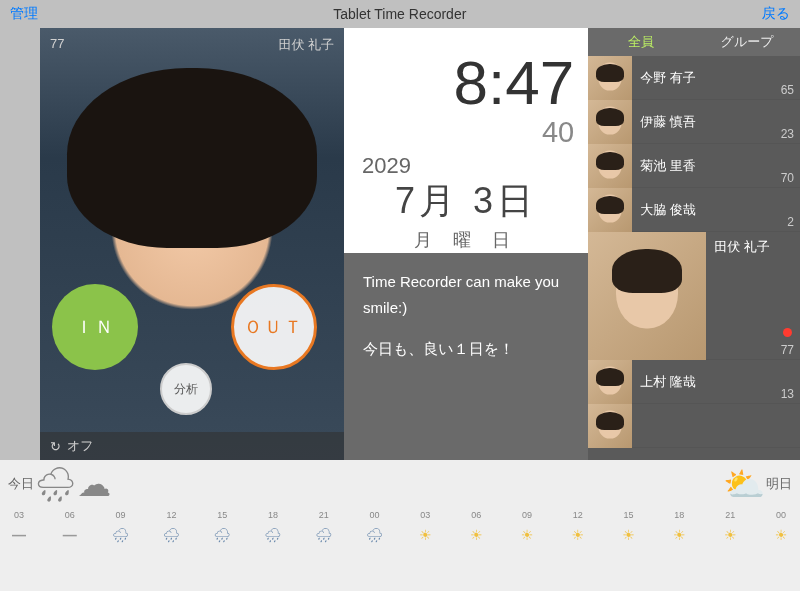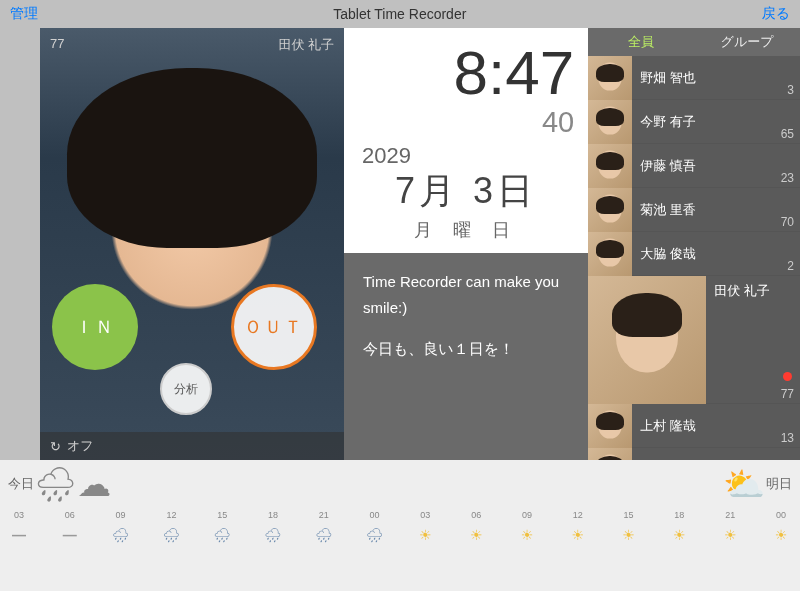--- a/index.html
+++ b/index.html
@@ -13,21 +13,21 @@
 .avatar-camera::before { content:""; position:absolute; left:50%; top:110px; transform:translateX(-50%); width:220px; height:260px; background: radial-gradient(circle at 50% 35%, #f2c9a7 0%, #e5b893 38%, rgba(229,184,147,0) 40%); border-radius: 50% 50% 45% 45%; }
 .avatar-camera::after { content:""; position:absolute; left:50%; top:40px; transform:translateX(-50%); width:250px; height:180px; background:#1a1410; border-radius:48% 48% 40% 40%; }
 .cam-top { position: absolute; top: 8px; left: 10px; right: 10px; display: flex; justify-content: space-between; color: #d0d0d0; font-size: 13px; z-index: 5; }
 .btn-circle { position: absolute; width: 86px; height: 86px; border-radius: 50%; display: flex; align-items: center; justify-content: center; font-size: 18px; letter-spacing: 2px; z-index: 5; }
 .btn-in { left: 12px; bottom: 90px; background: #8bc34a; color: #fff; }
 .btn-out { right: 27px; bottom: 90px; background: rgba(255,255,255,0.9); color: #e87822; border: 3px solid #e87822; }
 .btn-analyze { position: absolute; left: 120px; bottom: 45px; width: 52px; height: 52px; border-radius: 50%; background: rgba(255,255,255,0.9); border: 2px solid #ccc; display: flex; align-items: center; justify-content: center; font-size: 12px; color: #555; z-index: 5; }
 .cam-bottom { position: absolute; bottom: 0; left: 0; right: 0; height: 28px; background: rgba(50,50,50,0.6); color: #ccc; font-size: 13px; padding: 4px 10px; display: flex; align-items: center; z-index: 5; }
 .cam-bottom .timer-icon { margin-right: 6px; }
 .center-col { width: 257px; display: flex; flex-direction: column; }
-.clock-panel { background: #fff; padding: 10px 14px; height: 225px; text-align: right; }
+.clock-panel { background: #fff; padding: 20px 14px; height: 225px; text-align: right; }
 .clock-time { font-size: 62px; font-weight: 200; color: #333; line-height: 1; margin-top: 4px;}
 .clock-sec { font-size: 29px; color: #888; text-align: right; margin-top: 2px;}
 .clock-year { font-size: 22px; color: #666; text-align: left; margin-top: 4px; margin-left: 4px; font-weight: 300;}
 .clock-date { font-size: 36px; color: #444; font-weight: 300; letter-spacing: 4px; text-align:center; margin-top: -2px;}
 .clock-day { font-size: 18px; color: #666; letter-spacing: 8px; text-align:center; margin-top: 2px;}
 .msg-panel { background: #6a6a6a; color: #fff; flex: 1; padding: 16px 19px; font-size: 15px; line-height: 1.7; }
 .msg-panel p:last-child { margin-top: 16px; }
 .right-col { width: 223px; display: flex; flex-direction: column; background: #5a5a5a; }
 .tab-row { height: 28px; display: flex; background: #6a6a6a; }
 .tab { flex: 1; text-align: center; font-size: 13px; line-height: 28px; color: #eee; }
@@ -96,25 +96,20 @@
       <p>今日も、良い１日を！</p>
     </div>
   </div>
 
   <div class="right-col">
     <div class="tab-row">
       <div class="tab active">全員</div>
       <div class="tab">グループ</div>
     </div>
     <div class="emp-list" id="emp-list">
-        <div class="emp-row">
-          <div class="emp-thumb"></div>
-          <div class="emp-name">野畑 智也</div>
-          <div class="emp-num">3</div>
-        </div>
         <div class="emp-row">
           <div class="emp-thumb"></div>
           <div class="emp-name">今野 有子</div>
           <div class="emp-num">65</div>
         </div>
         <div class="emp-row">
           <div class="emp-thumb"></div>
           <div class="emp-name">伊藤 慎吾</div>
           <div class="emp-num">23</div>
         </div>

